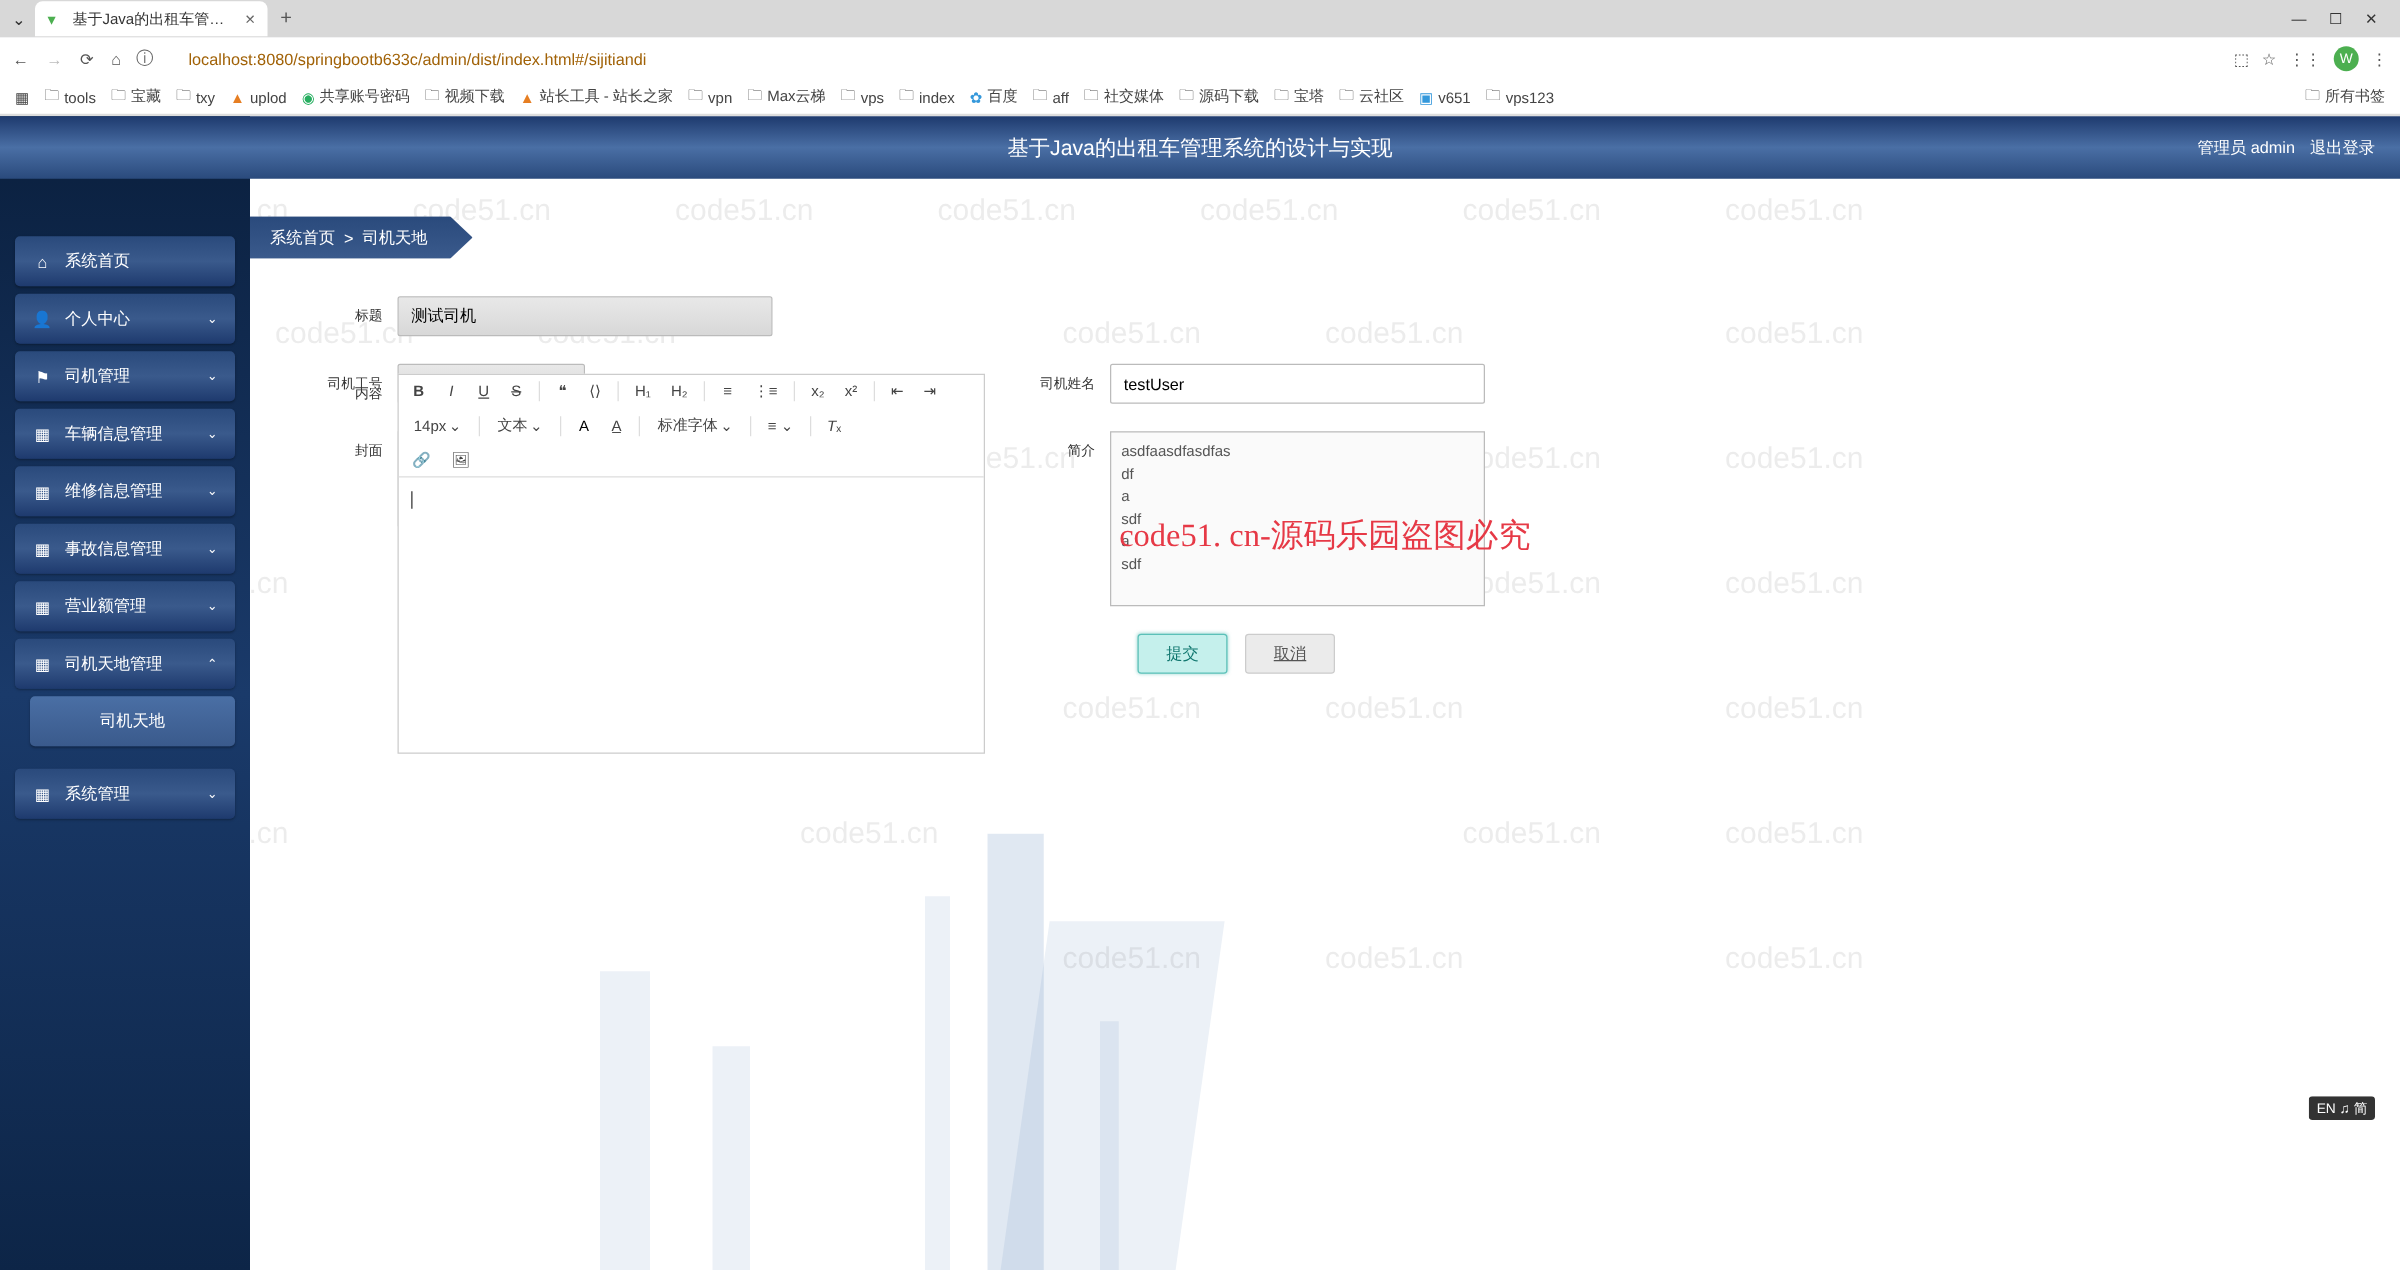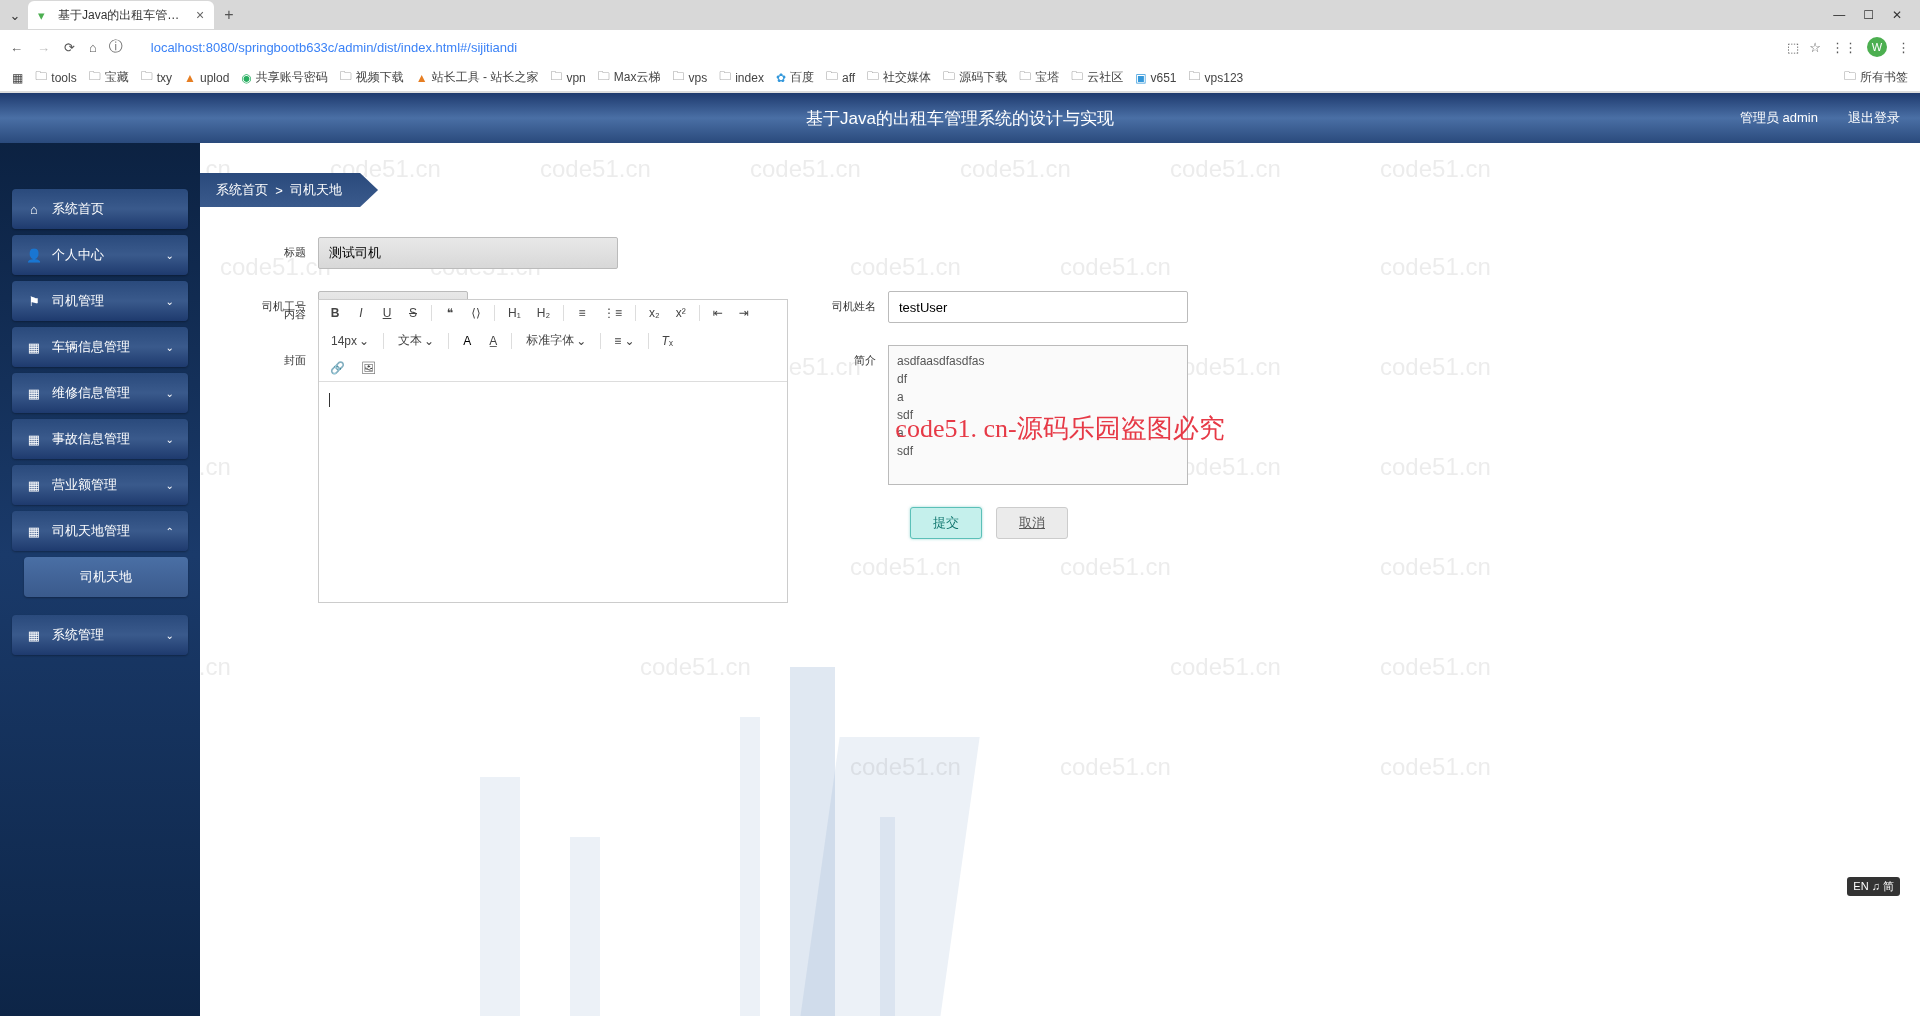--- a/index.html
+++ b/index.html
@@ -13,35 +13,35 @@
     .tab-title { font-size: 12px; white-space: nowrap; overflow: hidden; text-overflow: ellipsis; max-width: 130px; }
     .tab-close { margin-left: 8px; font-size: 14px; cursor: pointer; color: #666; }
     .tab-new { margin-left: 10px; font-size: 16px; cursor: pointer; color: #555; }
     .window-controls { margin-left: auto; display: flex; gap: 18px; padding-right: 12px; color: #333; }
     .window-controls span { cursor: pointer; font-size: 12px; }
     
     .address-bar { display: flex; align-items: center; height: 34px; padding: 0 10px; background: #fff; gap: 12px; }
     .nav-icons { display: flex; gap: 14px; color: #555; align-items: center; }
     .nav-icons span { cursor: pointer; }
     .secure-icon { color: #666; font-size: 14px; }
-    .url-text { font-size: 13px; flex: 1; color: #3b82f6; padding-left: 16px; }
+    .url-text { font-size: 13px; flex: 1; color: #a16207; padding-left: 16px; }
     .ext-icons { display: flex; gap: 10px; align-items: center; color: #555; }
     .avatar-circle { width: 20px; height: 20px; border-radius: 50%; background: #4CAF50; color: #fff; display: flex; align-items: center; justify-content: center; font-size: 11px; }
     
     .bookmark-bar { display: flex; align-items: center; height: 28px; padding: 0 12px; background: #fff; border-bottom: 1px solid #ddd; gap: 12px; font-size: 12px; color: #444; }
     .bm-item { display: flex; align-items: center; gap: 4px; cursor: pointer; white-space: nowrap; }
     .bm-folder { color: #555; }
     .bm-item.right { margin-left: auto; }
     
     .app { display: flex; height: calc(100vh - 92px); position: relative; }
     .body-watermark { position: absolute; color: rgba(100,100,100,0.12); font-size: 24px; pointer-events: none; }
     
     .top-header { position: absolute; top: 0; left: 0; right: 0; height: 50px; background: linear-gradient(180deg, #1e3a6e 0%, #4a6fa5 50%, #2a4a7c 100%); color: #fff; display: flex; align-items: center; z-index: 10; }
     .header-title { position: absolute; left: 50%; transform: translateX(-50%); font-size: 17px; font-weight: 500; }
-    .header-right { margin-left: auto; margin-right: 20px; font-size: 13px; display: flex; gap: 30px; }
+    .header-right { margin-left: auto; margin-right: 20px; font-size: 13px; display: flex; gap: 12px; }
     .header-right span { cursor: pointer; }
     
     .sidebar { width: 200px; background: linear-gradient(180deg, #0a1f3d 0%, #1a3a6a 50%, #0d2547 100%); padding-top: 90px; position: relative; z-index: 5; }
     .menu-item { margin: 6px 12px; background: linear-gradient(180deg, #2a4a7c 0%, #3a5a8c 50%, #1e3a6e 100%); border-radius: 4px; height: 40px; display: flex; align-items: center; padding: 0 14px; color: #fff; cursor: pointer; font-size: 13px; position: relative; box-shadow: 0 1px 2px rgba(0,0,0,0.3); }
     .menu-item.sub { background: linear-gradient(180deg, #4a6fa5 0%, #3a5a8c 100%); margin-left: 24px; margin-right: 12px; justify-content: center; }
     .menu-icon { width: 16px; margin-right: 10px; display: inline-flex; align-items: center; justify-content: center; }
     .menu-chevron { position: absolute; right: 14px; font-size: 10px; }
     
     .main-area { flex: 1; padding-top: 50px; background: #fff; position: relative; overflow: hidden; }
     .bg-buildings { position: absolute; bottom: 0; left: 0; right: 0; height: 400px; pointer-events: none; z-index: 0; }

